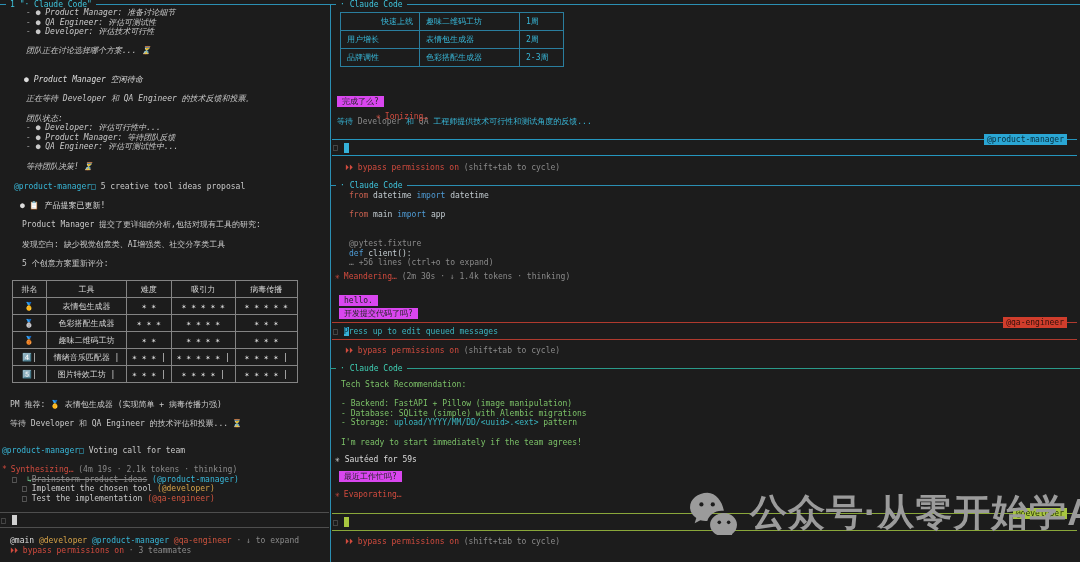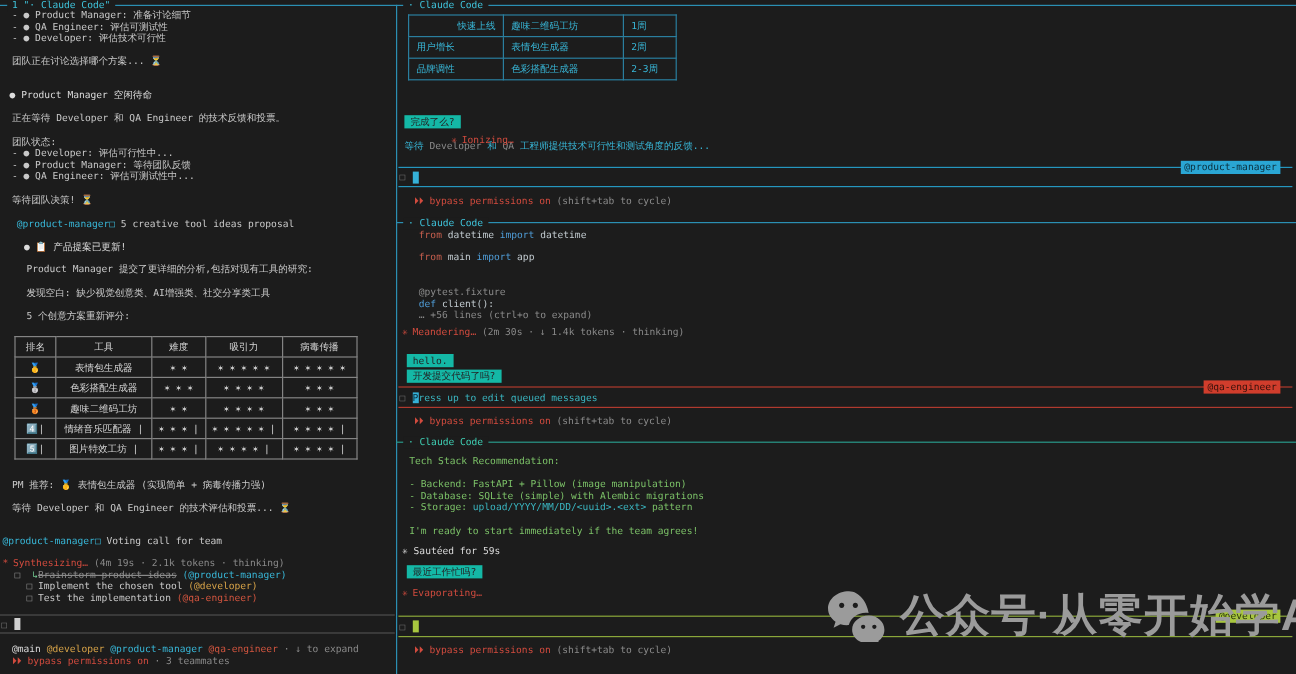--- a/index.html
+++ b/index.html
@@ -40,21 +40,21 @@
   .cursor { display:inline-block; width:5px; height:10px; background:#d0d0d0; }
   .ibox.cyanb { border-color:#2596be; } .ibox.cyanb .cursor { background:#35b1d8; }
   .ibox.redb  { border-color:#b03a2e; }
   .ibox.grnb  { border-color:#8aa73a; } .ibox.grnb .cursor { background:#a8c63f; }
   .abadge { position:absolute; top:-6px; right:10px; height:11px; line-height:11px; padding:0 3px; white-space:pre; }
   .abadge.pm  { background:#2aa6d4; color:#0a2e3b; }
   .abadge.qa  { background:#d03d2c; color:#33100a; }
   .abadge.dev { background:#a8c63f; color:#27320b; }
   .cursor-ch { background:#35b1d8; color:#0a2e3b; }
   
-  .bubble { display:inline-block; background:#14b8a6; color:#232527; padding:0 5px; height:11px; line-height:11px; white-space:pre; margin-bottom:2px; }
+  .bubble { display:inline-block; background:#d946ef; color:#232527; padding:0 5px; height:11px; line-height:11px; white-space:pre; margin-bottom:2px; }
   
   table { border-collapse:collapse; }
   .ltable td,.ltable th { border:1px solid #848484; height:17px; padding:0 5px; text-align:center; font-weight:normal; color:#d6d6d6; white-space:pre; font-size:8px; }
   .ptable td { border:1px solid #2a7e9e; height:18px; padding:0 6px; text-align:left; color:#38b7d8; white-space:pre; font-size:8px; }
   
   .wm { position:absolute; left:688px; top:488px; display:flex; align-items:center; z-index:60; color:#9b9b9b; }
   .wm .wmtext { font-family:"Liberation Sans","DejaVu Sans",sans-serif; font-size:37px; font-weight:600; letter-spacing:1px; white-space:pre; }
   .wm svg { margin-right:10px; }
 </style>
 </head>
@@ -67,21 +67,21 @@
 <div class="vline" style="top:4px;left:330px;height:558px;"></div>
 <div class="hline" style="top:185px;left:330px;width:750px;">
   <span class="ptitle">· Claude Code</span>
 </div>
 <div class="hline teal" style="top:368px;left:330px;width:750px;">
   <span class="ptitle">· Claude Code</span>
 </div>
 
 <div class="abs" style="top:0;left:0;width:330px;height:562px;">
 
-  <div class="abs" style="top:8px;left:0;width:330px;">
+  <div class="abs" style="top:8px;left:16px;width:330px;font-style:italic;">
     <div class="line ml10">- ● Product Manager: 准备讨论细节</div>
     <div class="line ml10">- ● QA Engineer: 评估可测试性</div>
     <div class="line ml10">- ● Developer: 评估技术可行性</div>
     <div class="blank"></div>
     <div class="line ml10">团队正在讨论选择哪个方案... ⏳</div>
     <div class="blank"></div>
       <div class="blank"></div>
     <div class="line ml8 c-white">● Product Manager 空闲待命</div>
     <div class="blank"></div>
     <div class="line ml10">正在等待 Developer 和 QA Engineer 的技术反馈和投票。</div>

